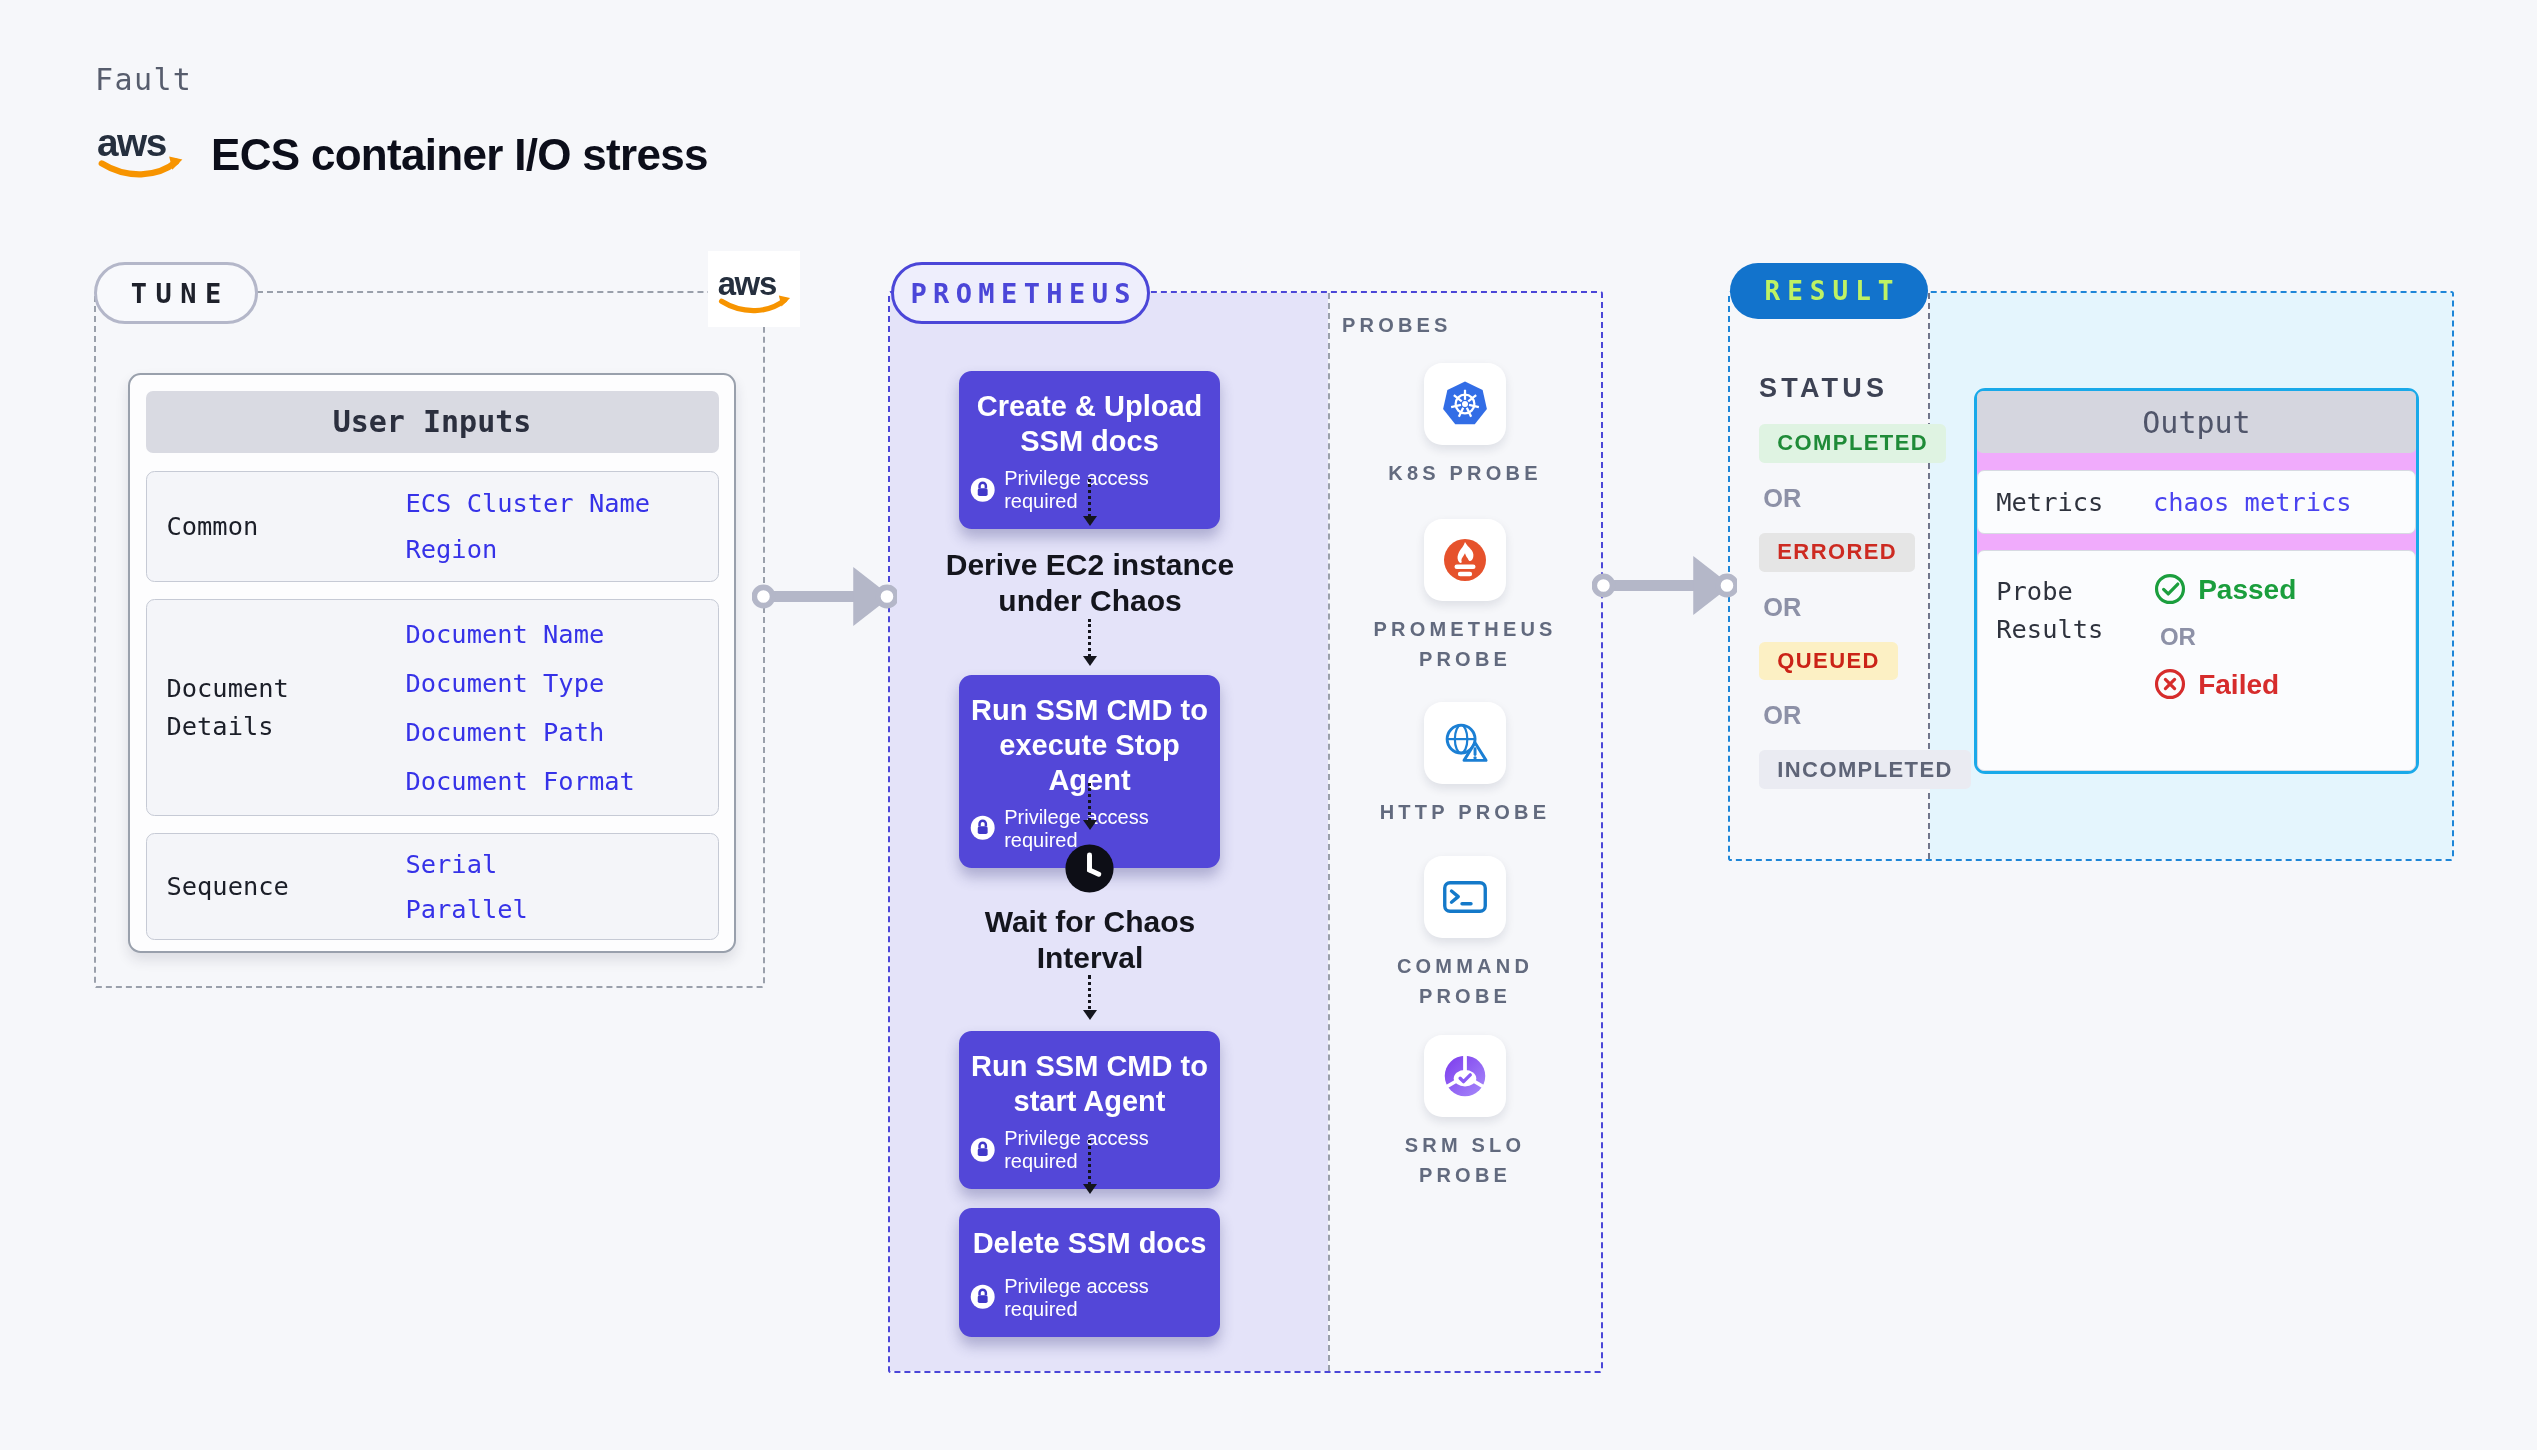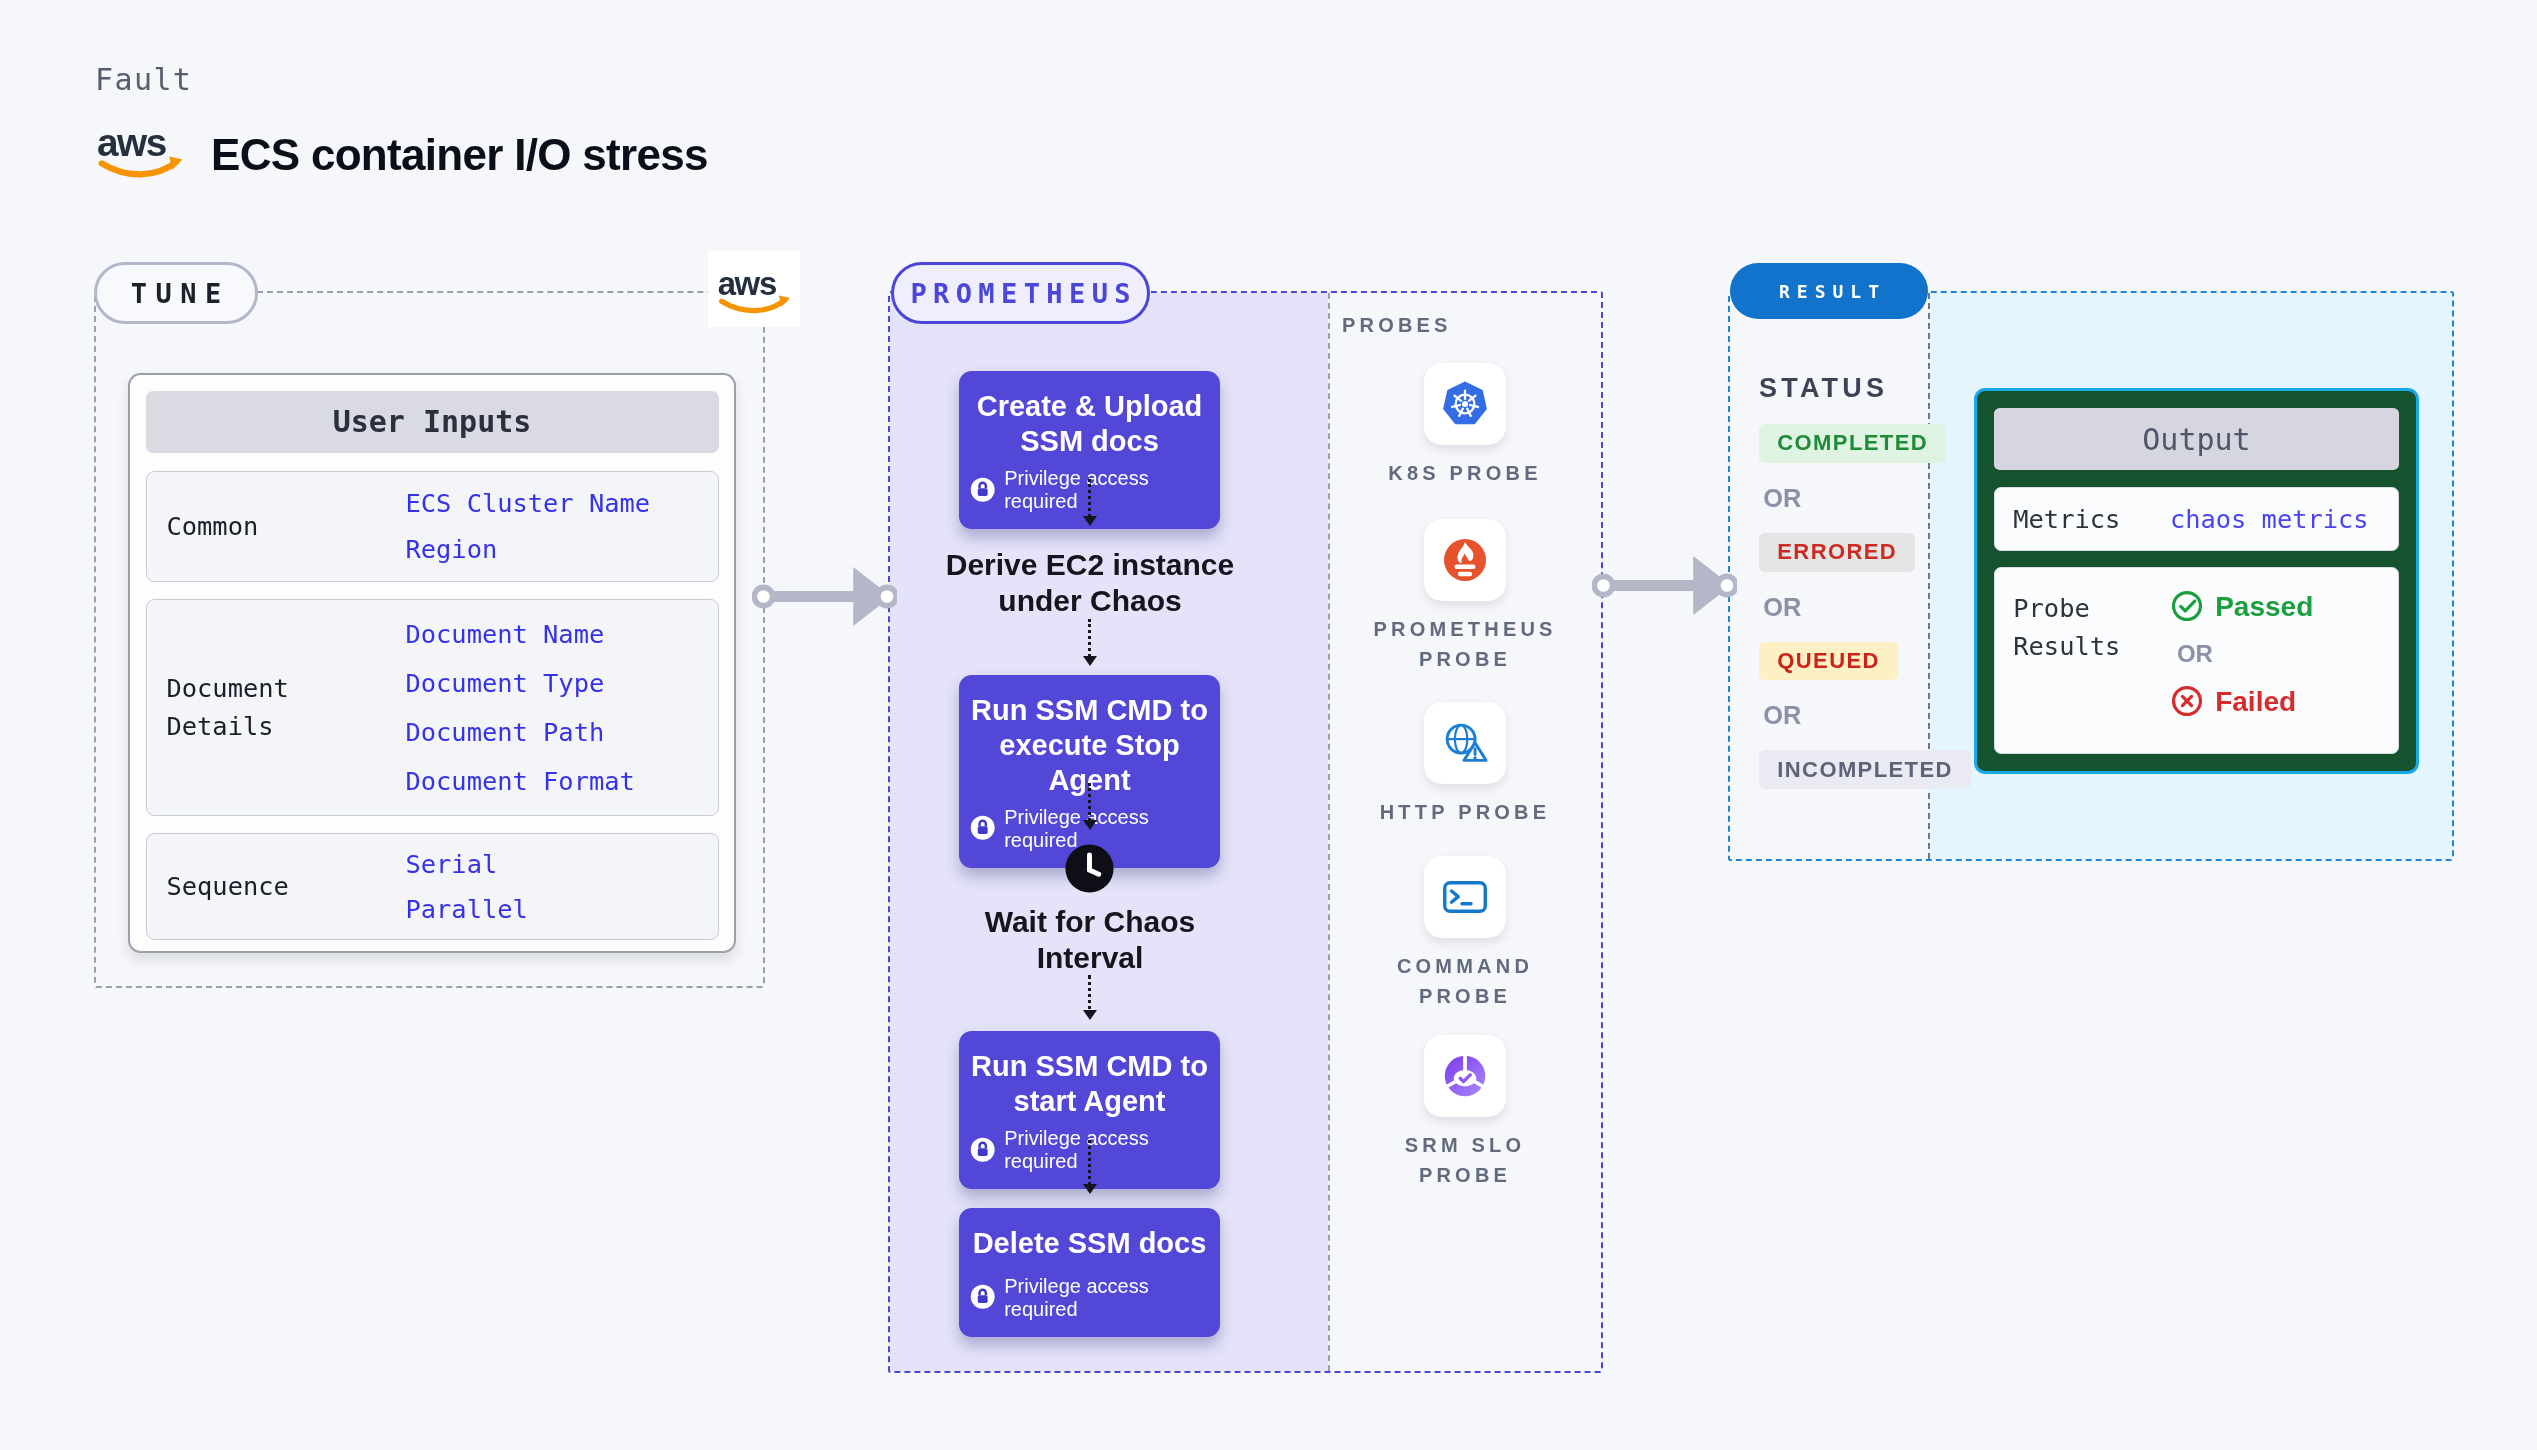--- a/index.html
+++ b/index.html
@@ -12,22 +12,22 @@
   .title-row{left:94px;top:120px;display:flex;align-items:flex-end;gap:24px;}
   .page-title{font-size:44px;font-weight:800;color:#0c0e1a;letter-spacing:-0.7px;line-height:1;padding-bottom:4.2px;}
 
   
   .pill{display:flex;align-items:center;justify-content:center;border-radius:42px;
         font-family:"DejaVu Sans Mono",monospace;font-weight:bold;z-index:30;}
   .pill-tune{left:94px;top:262px;width:158px;height:56px;background:#f8f9fc;border:3.5px solid #b4b7c9;
              color:#1e212b;font-size:27px;letter-spacing:8.5px;text-indent:8.5px;}
   .pill-execution{left:891px;top:262px;width:253px;height:56px;background:#eeeefc;border:3.5px solid #4b46d8;
              color:#4b46d8;font-size:27px;letter-spacing:6.4px;text-indent:6.4px;}
-  .pill-result{left:1730px;top:263px;width:198px;height:56px;background:#1273cc;color:#ffffff;
-             font-size:18px;letter-spacing:7px;text-indent:7px;}
+  .pill-result{left:1730px;top:263px;width:198px;height:56px;background:#1273cc;color:#bef264;
+             font-size:26px;letter-spacing:7px;text-indent:7px;}
 
   
   .tune-box{left:94px;top:291px;width:667px;height:693px;border:2.8px dashed #9aa0ab;border-radius:2.8px;}
   .exec-box{left:888px;top:291px;width:711px;height:1078px;border:2.8px dashed #4b46d8;border-radius:2.8px;}
   .exec-panel{position:absolute;left:0;top:0;width:438px;height:100%;background:#e4e3f9;}
   .probes-divider{position:absolute;left:438px;top:0;height:100%;width:0;border-left:2.8px dashed #9aa0ab;}
   .result-box{left:1728px;top:291px;width:722px;height:566px;border:2.8px dashed #1d86d8;border-radius:2.8px;}
   .result-divider{position:absolute;left:198px;top:0;height:100%;width:0;border-left:2.1px dashed #70758a;}
   .result-panel{position:absolute;left:200px;top:0;right:0;bottom:0;background:#e4f5fd;}
 
@@ -73,22 +73,22 @@
   .status-col{position:absolute;left:29px;top:80px;display:flex;flex-direction:column;align-items:flex-start;}
   .status-label{font-size:27px;font-weight:800;letter-spacing:4.2px;color:#3d4254;margin-bottom:20px;}
   .badge{padding:6.4px 18.3px;border-radius:5.6px;font-size:22px;font-weight:800;letter-spacing:1.4px;margin-bottom:21px;}
   .badge-completed{background:#dff3e2;color:#1f8b38;}
   .badge-errored{background:#e5e5e5;color:#cd2a21;}
   .badge-queued{background:#fcf0c4;color:#cb2317;}
   .badge-incompleted{background:#eaebf2;color:#5e6477;}
   .or-label{font-size:25.4px;font-weight:600;color:#8d91a7;margin:0 0 20px 4.2px;}
 
   
-  .output-card{position:absolute;left:244px;top:95px;width:445px;height:386px;background:#14532d;border:3.5px solid #19a9e9;
-               border-radius:11.3px;padding:17px;box-sizing:border-box;display:flex;flex-direction:column;}
+  .output-card{position:absolute;left:244px;top:95px;width:445px;height:386px;background:#f0abfc;border:3.5px solid #19a9e9;
+               border-radius:11.3px;padding:0;box-sizing:border-box;display:flex;flex-direction:column;}
   .output-header{height:62px;background:#d5d6df;border-radius:5.6px;display:flex;align-items:center;justify-content:center;
                  font-family:"DejaVu Sans Mono",monospace;font-size:30px;color:#50556a;margin-bottom:17px;flex:none;}
   .output-row{border:1.4px solid #d7dae2;background:#fbfcfe;border-radius:7px;display:flex;box-sizing:border-box;}
   .row-metrics{height:64px;align-items:center;padding:0 18.3px;margin-bottom:15.5px;flex:none;}
   .row-probe{flex:1;padding:21px 18.3px;}
   .output-key{width:134px;font-family:"DejaVu Sans Mono",monospace;font-size:25.4px;color:#2e323d;line-height:1.5;flex:none;}
   .metrics-link{font-family:"DejaVu Sans Mono",monospace;font-size:25.4px;color:#4a43f0;margin-left:22.6px;cursor:pointer;}
   .probe-results-col{margin-left:22.6px;display:flex;flex-direction:column;align-items:flex-start;}
   .pr-row{display:flex;align-items:center;gap:11.3px;}
   .pr-passed{font-size:28px;font-weight:800;color:#1b9e3d;}

